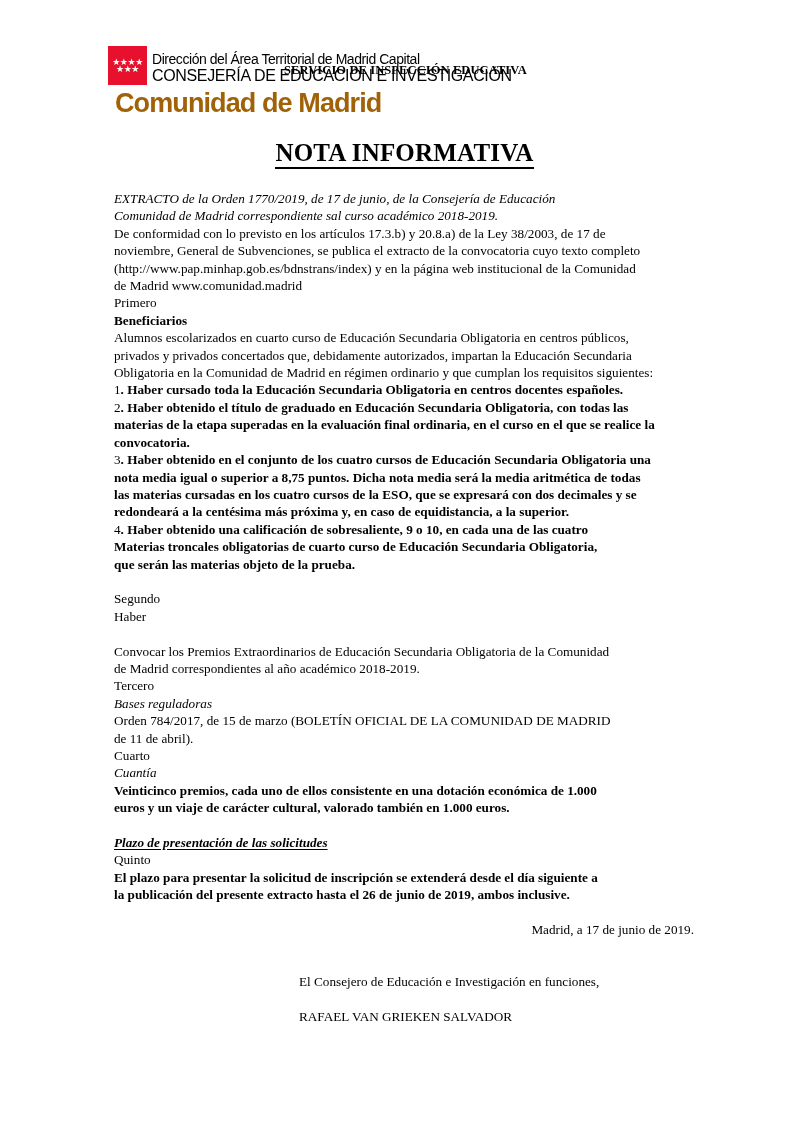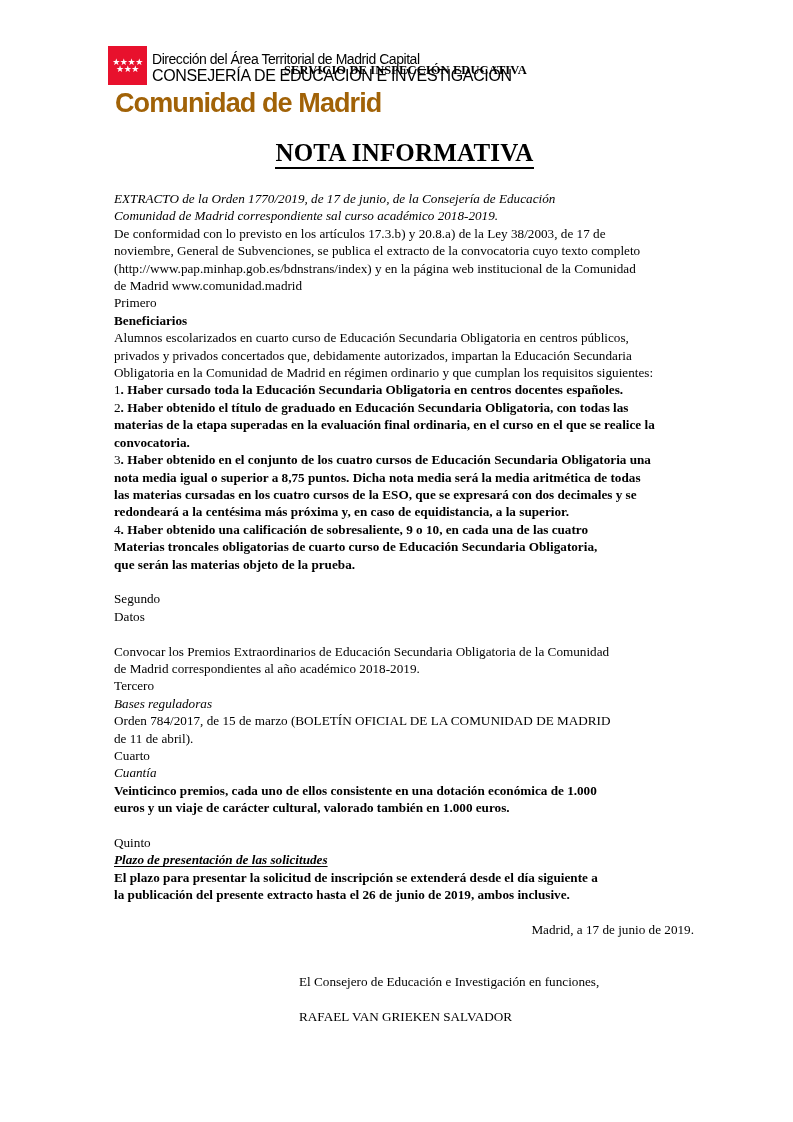--- a/index.html
+++ b/index.html
@@ -196,21 +196,21 @@
         <span>4</span><span class="bu">. Haber obtenido una calificación de sobresaliente, 9 o 10, en cada una de las cuatro</span>
       </div>
       <div class="ln bu">Materias troncales obligatorias de cuarto curso de Educación Secundaria Obligatoria,</div>
       <div class="ln bu">que serán las materias objeto de la prueba.</div>
     </div>
 
     <div class="spacer"></div>
 
     <div>
       <div class="ln">Segundo</div>
-      <div class="ln">Datos</div>
+      <div class="ln">Haber</div>
       <div class="spacer"></div>
       <div class="ln">Convocar los Premios Extraordinarios de Educación Secundaria Obligatoria de la Comunidad</div>
       <div class="ln">de Madrid correspondientes al año académico 2018-2019.</div>
     </div>
 
     <div>
       <div class="ln">Tercero</div>
       <div class="ln italic">Bases reguladoras</div>
       <div class="ln">Orden 784/2017, de 15 de marzo (BOLETÍN OFICIAL DE LA COMUNIDAD DE MADRID</div>
       <div class="ln">de 11 de abril).</div>
@@ -219,22 +219,22 @@
     <div>
       <div class="ln">Cuarto</div>
       <div class="ln italic">Cuantía</div>
       <div class="ln bu">Veinticinco premios, cada uno de ellos consistente en una dotación económica de 1.000</div>
       <div class="ln bu">euros y un viaje de carácter cultural, valorado también en 1.000 euros.</div>
     </div>
 
     <div class="spacer"></div>
 
     <div>
+      <div class="ln ibu">Plazo de presentación de las solicitudes</div>
       <div class="ln">Quinto</div>
-      <div class="ln ibu">Plazo de presentación de las solicitudes</div>
       <div class="ln bu">El plazo para presentar la solicitud de inscripción se extenderá desde el día siguiente a</div>
       <div class="ln bu">la publicación del presente extracto hasta el 26 de junio de 2019, ambos inclusive.</div>
     </div>
 
     <div class="spacer"></div>
 
     <div>
       <div class="ln centered">Madrid, a 17 de junio de 2019.</div>
       <div class="spacer"></div>
       <div class="spacer"></div>

